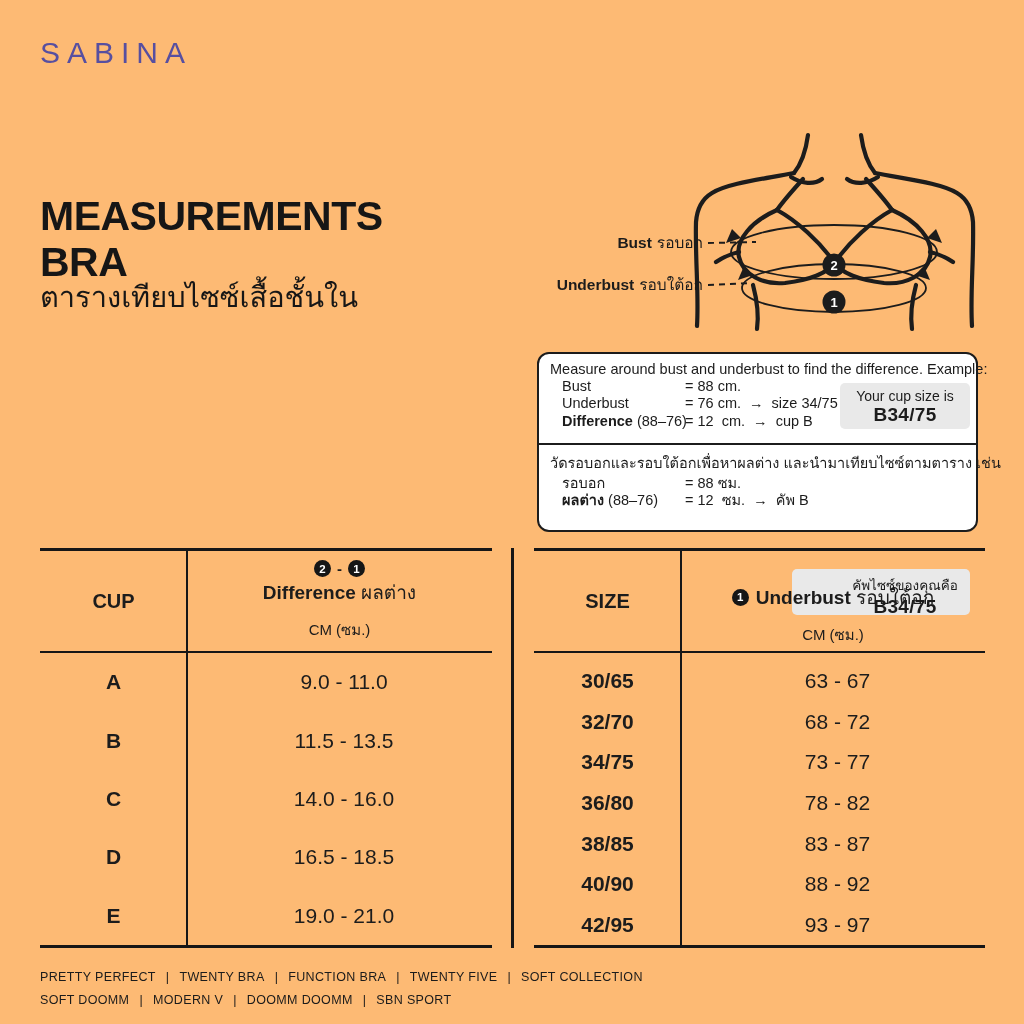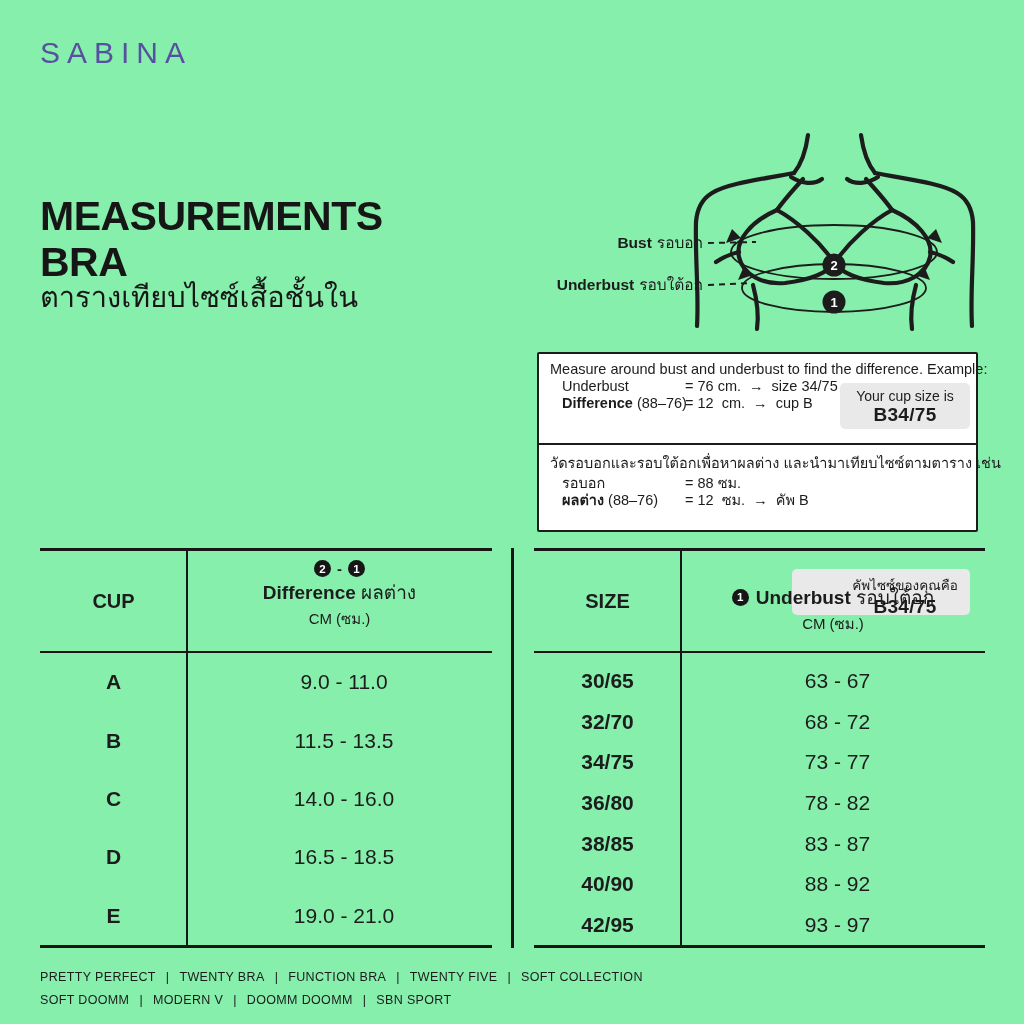--- a/index.html
+++ b/index.html
@@ -1,36 +1,36 @@
 <!DOCTYPE html>
 <html><head>
 <meta charset="utf-8">
 <style>
   html,body{margin:0;padding:0;background:#ffffff;}
   body{width:1024px;height:1024px;position:relative;overflow:hidden;
        font-family:"Liberation Sans","DejaVu Sans",sans-serif;color:#1c1c1c;}
-  .page{position:absolute;inset:0;background:#86efac;}
+  .page{position:absolute;inset:0;background:#fdba74;}
 
   
   .logo{position:absolute;left:40px;top:36px;font-size:30px;font-weight:300;
         letter-spacing:7px;color:#574fa0;}
 
   
   .title{position:absolute;left:40px;top:166px;font-size:41px;font-weight:800;
          line-height:46px;letter-spacing:-0.5px;color:#161616;}
   .subtitle{position:absolute;left:40px;top:274px;font-size:29px;font-weight:500;color:#161616;}
 
   
   .diagram{position:absolute;left:556px;top:132px;width:420px;height:215px;}
   .diagram .dlabel{font-size:15.5px;fill:#1c1c1c;}
   .diagram .dlabel .b{font-weight:700;}
 
   
   .instr-box{position:absolute;left:537px;top:352px;width:441px;height:180px;
-             border:2px solid #1c1c1c;border-radius:2px;box-sizing:border-box;background:#fff;}
+             border:2px solid #1c1c1c;border-radius:12px;box-sizing:border-box;background:#fff;}
   .instr-section{position:absolute;left:0;right:0;}
   .instr-section.en{top:0;height:89px;}
   .instr-divider{position:absolute;left:0;right:0;top:89px;height:0;border-top:2px solid #1c1c1c;}
   .instr-section.th{top:91px;bottom:0;}
   .instr-intro{font-size:14.5px;margin:7px 0 1px 11px;white-space:nowrap;}
   .instr-section.th .instr-intro{font-size:14.5px;margin-top:6px;}
   .instr-rows{margin-left:23px;}
   .irow{line-height:17.3px;font-size:14.5px;white-space:pre;}
   .ilabel{display:inline-block;width:123px;}
   .ilabel .lb{font-weight:700;}
@@ -52,21 +52,21 @@
   .thead{height:100px;border-bottom:2px solid #161616;display:grid;grid-template-columns:147px 1fr;}
   .th-col1{text-align:center;line-height:100px;font-weight:700;font-size:20px;}
   .th-col2{text-align:center;}
   .marker-row{margin-top:9px;display:flex;justify-content:center;align-items:center;gap:6px;}
   .mdash{font-weight:700;font-size:15px;}
   .badge{display:inline-flex;width:17px;height:17px;border-radius:50%;background:#161616;
          color:#fff;font-size:11.5px;font-weight:700;align-items:center;justify-content:center;flex:0 0 auto;}
   .th-title{font-size:19px;}
   .size-table .th-title{margin-top:31px;display:flex;justify-content:center;align-items:center;gap:7px;}
   .th-title .b{font-weight:700;}
-  .th-unit{margin-top:0;font-size:15px;}
+  .th-unit{margin-top:11px;font-size:15px;}
   .tbody{display:flex;flex-direction:column;justify-content:space-around;height:292px;}
   .size-table .tbody{height:284px;padding-top:8px;}
   .trow{display:grid;grid-template-columns:147px 1fr;align-items:center;}
   .c1{text-align:center;font-weight:700;font-size:21px;}
   .c2{text-align:center;font-size:21px;padding-left:9px;}
 
   
   .footer{position:absolute;left:40px;top:966px;font-size:12.5px;letter-spacing:0.35px;color:#1b1b1b;}
   .fline{line-height:23px;white-space:nowrap;}
   .fsep{margin:0 10px;}
@@ -128,20 +128,21 @@
     <g>
       <circle cx="278" cy="170" r="11.5" fill="#1c1c1c"></circle>
       <text x="278" y="175" text-anchor="middle" font-size="13" font-weight="700" fill="#ffffff">1</text>
     </g>
   </svg>
 
   <div class="instr-box">
     <div class="instr-section en">
       <div class="instr-intro">Measure around bust and underbust to find the difference. Example:</div>
       <div class="instr-rows">
+        <div class="irow"><span class="ilabel"><span class="lb"></span><span>Bust</span></span><span class="ival">= 88 cm.</span></div>
         <div class="irow"><span class="ilabel"><span class="lb"></span><span>Underbust</span></span><span class="ival">= 76 cm.  →  size 34/75</span></div>
         <div class="irow"><span class="ilabel"><span class="lb">Difference</span><span> (88–76)</span></span><span class="ival">= 12  cm.  →  cup B</span></div>
       </div>
       <div class="result-box en">
         <div class="rlabel">Your cup size is</div>
         <div class="rvalue">B34/75</div>
       </div>
     </div>
     <div class="instr-divider"></div>
     <div class="instr-section th">

